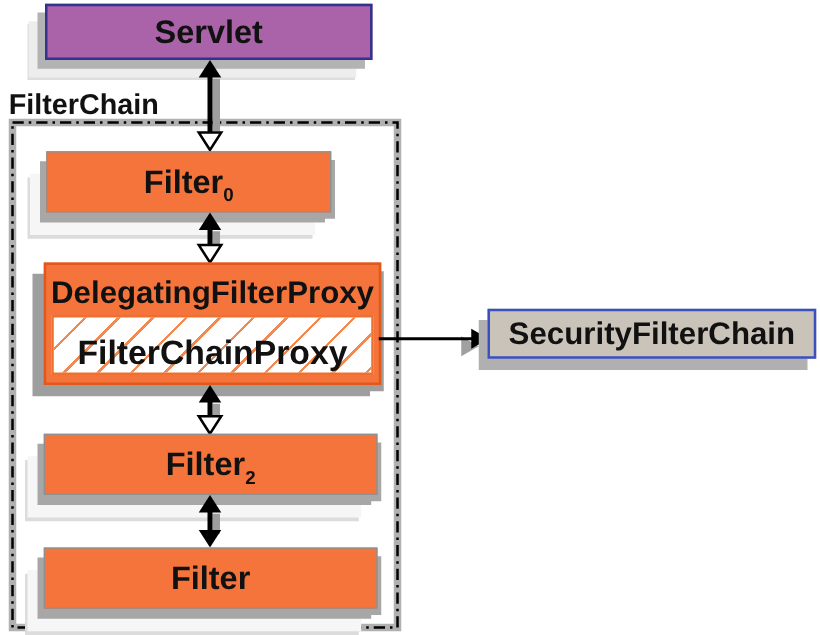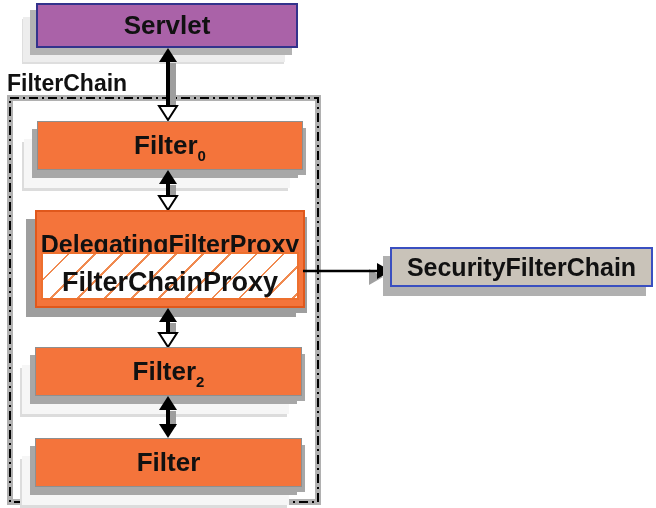--- a/index.html
+++ b/index.html
@@ -33,32 +33,32 @@
   .client{
     left:36px;top:3px;width:262px;height:45px;font-size:26px;
     background:var(--client_purple);border:2px solid var(--client_border);
     box-shadow:-6px 7px 0 #b3b3b3,-13px 14px 0 #ededed,-14px 16px 0 #dedede;
   }
   .orange-box{
     background:var(--box_orange);border:1px solid var(--gray_border);font-size:26px;
     box-shadow:4px 6px 0 -1px var(--shadow_gray),-5px 8px 0 var(--shadow_gray),
                -13px 18px 0 #f6f6f6,-15px 21px 0 #dcdcdc;
   }
-  .filter0{left:37px;top:121px;width:266px;height:49px;justify-content:center;}
+  .filter0{left:37px;top:121px;width:228px;height:49px;justify-content:center;}
   .filter2{left:35px;top:347px;width:267px;height:49px;}
   .servlet{left:35px;top:438px;width:267px;height:49px;}
   .box sub{font-size:15px;vertical-align:-7px;line-height:0;}
 
   .delegating{
     position:absolute;left:35px;top:210px;width:270px;height:98px;
     background:var(--box_orange);border:2px solid var(--orange_border);
     box-shadow:-9px 9px 0 #9e9e9e,3px 6px 0 -1px #9e9e9e;
   }
   .delegating-title{
-    display:block;text-align:center;padding-top:16px;font-size:25px;line-height:1.3;
+    display:block;text-align:center;padding-top:6px;font-size:25px;line-height:1.3;
   }
   .fcp{
     position:absolute;left:4px;right:4px;bottom:6px;height:48px;
     display:flex;align-items:flex-end;justify-content:center;font-size:27px;
     background:
       repeating-linear-gradient(135deg,transparent 0 17px,var(--hatch_orange) 17px 19px),
       #ffffff;
     border:2px solid #ed702e;
   }
 

